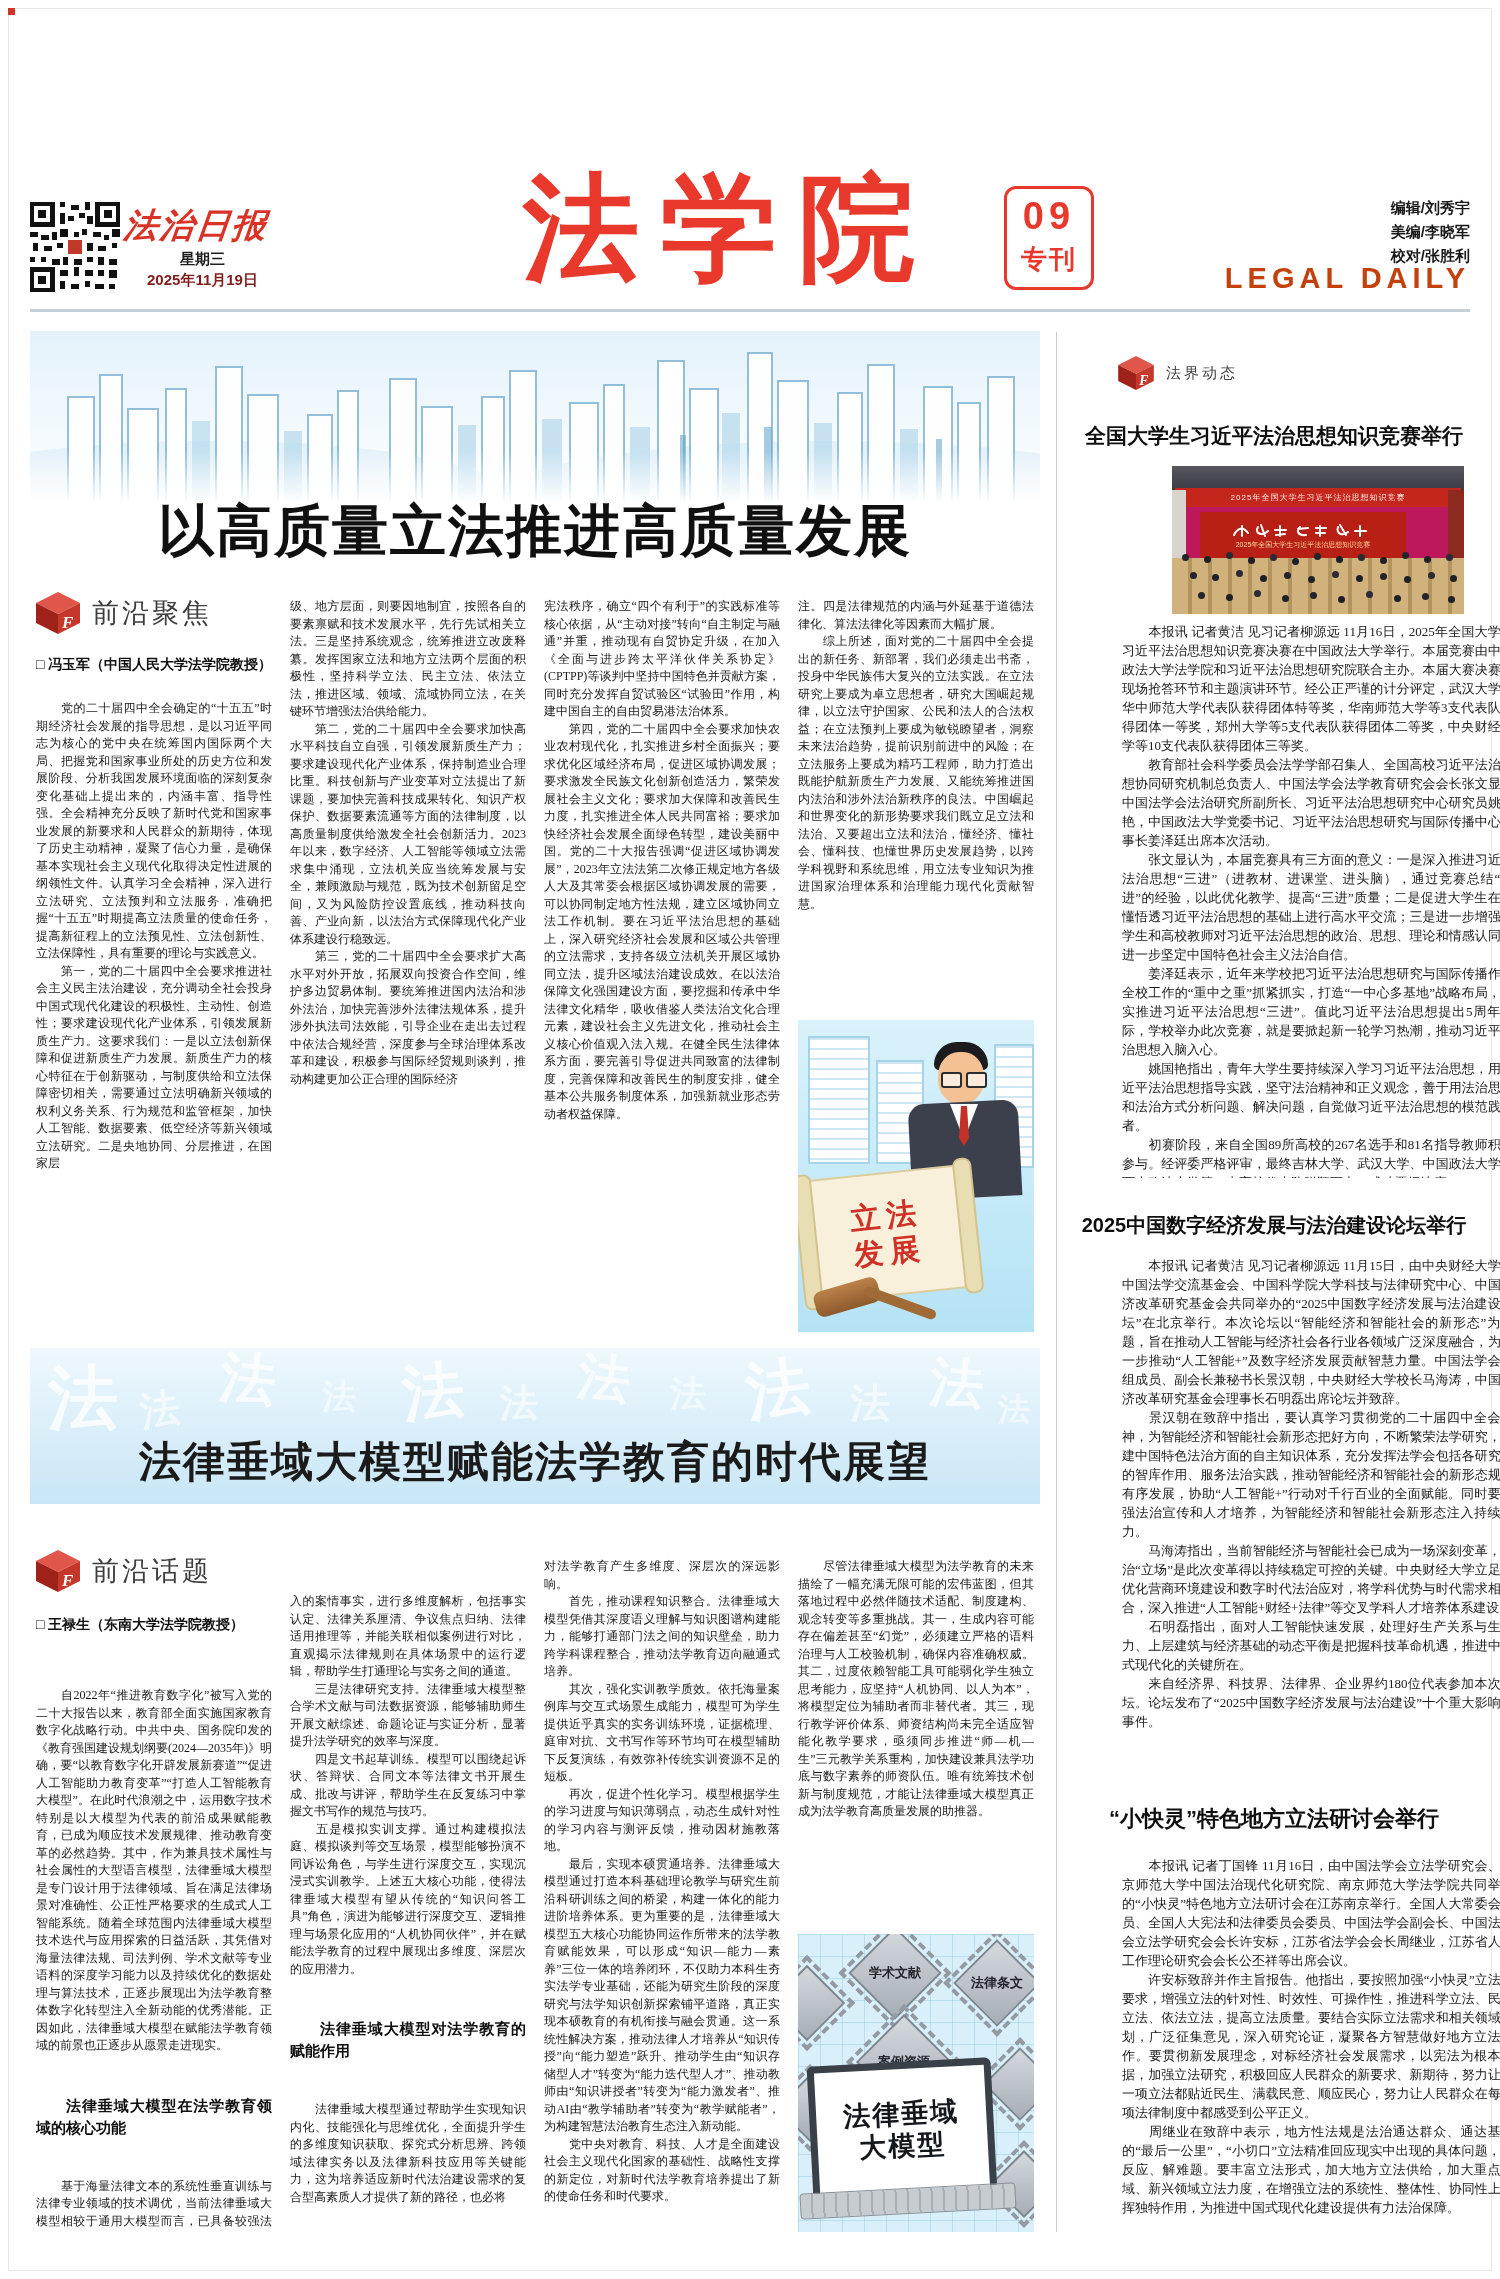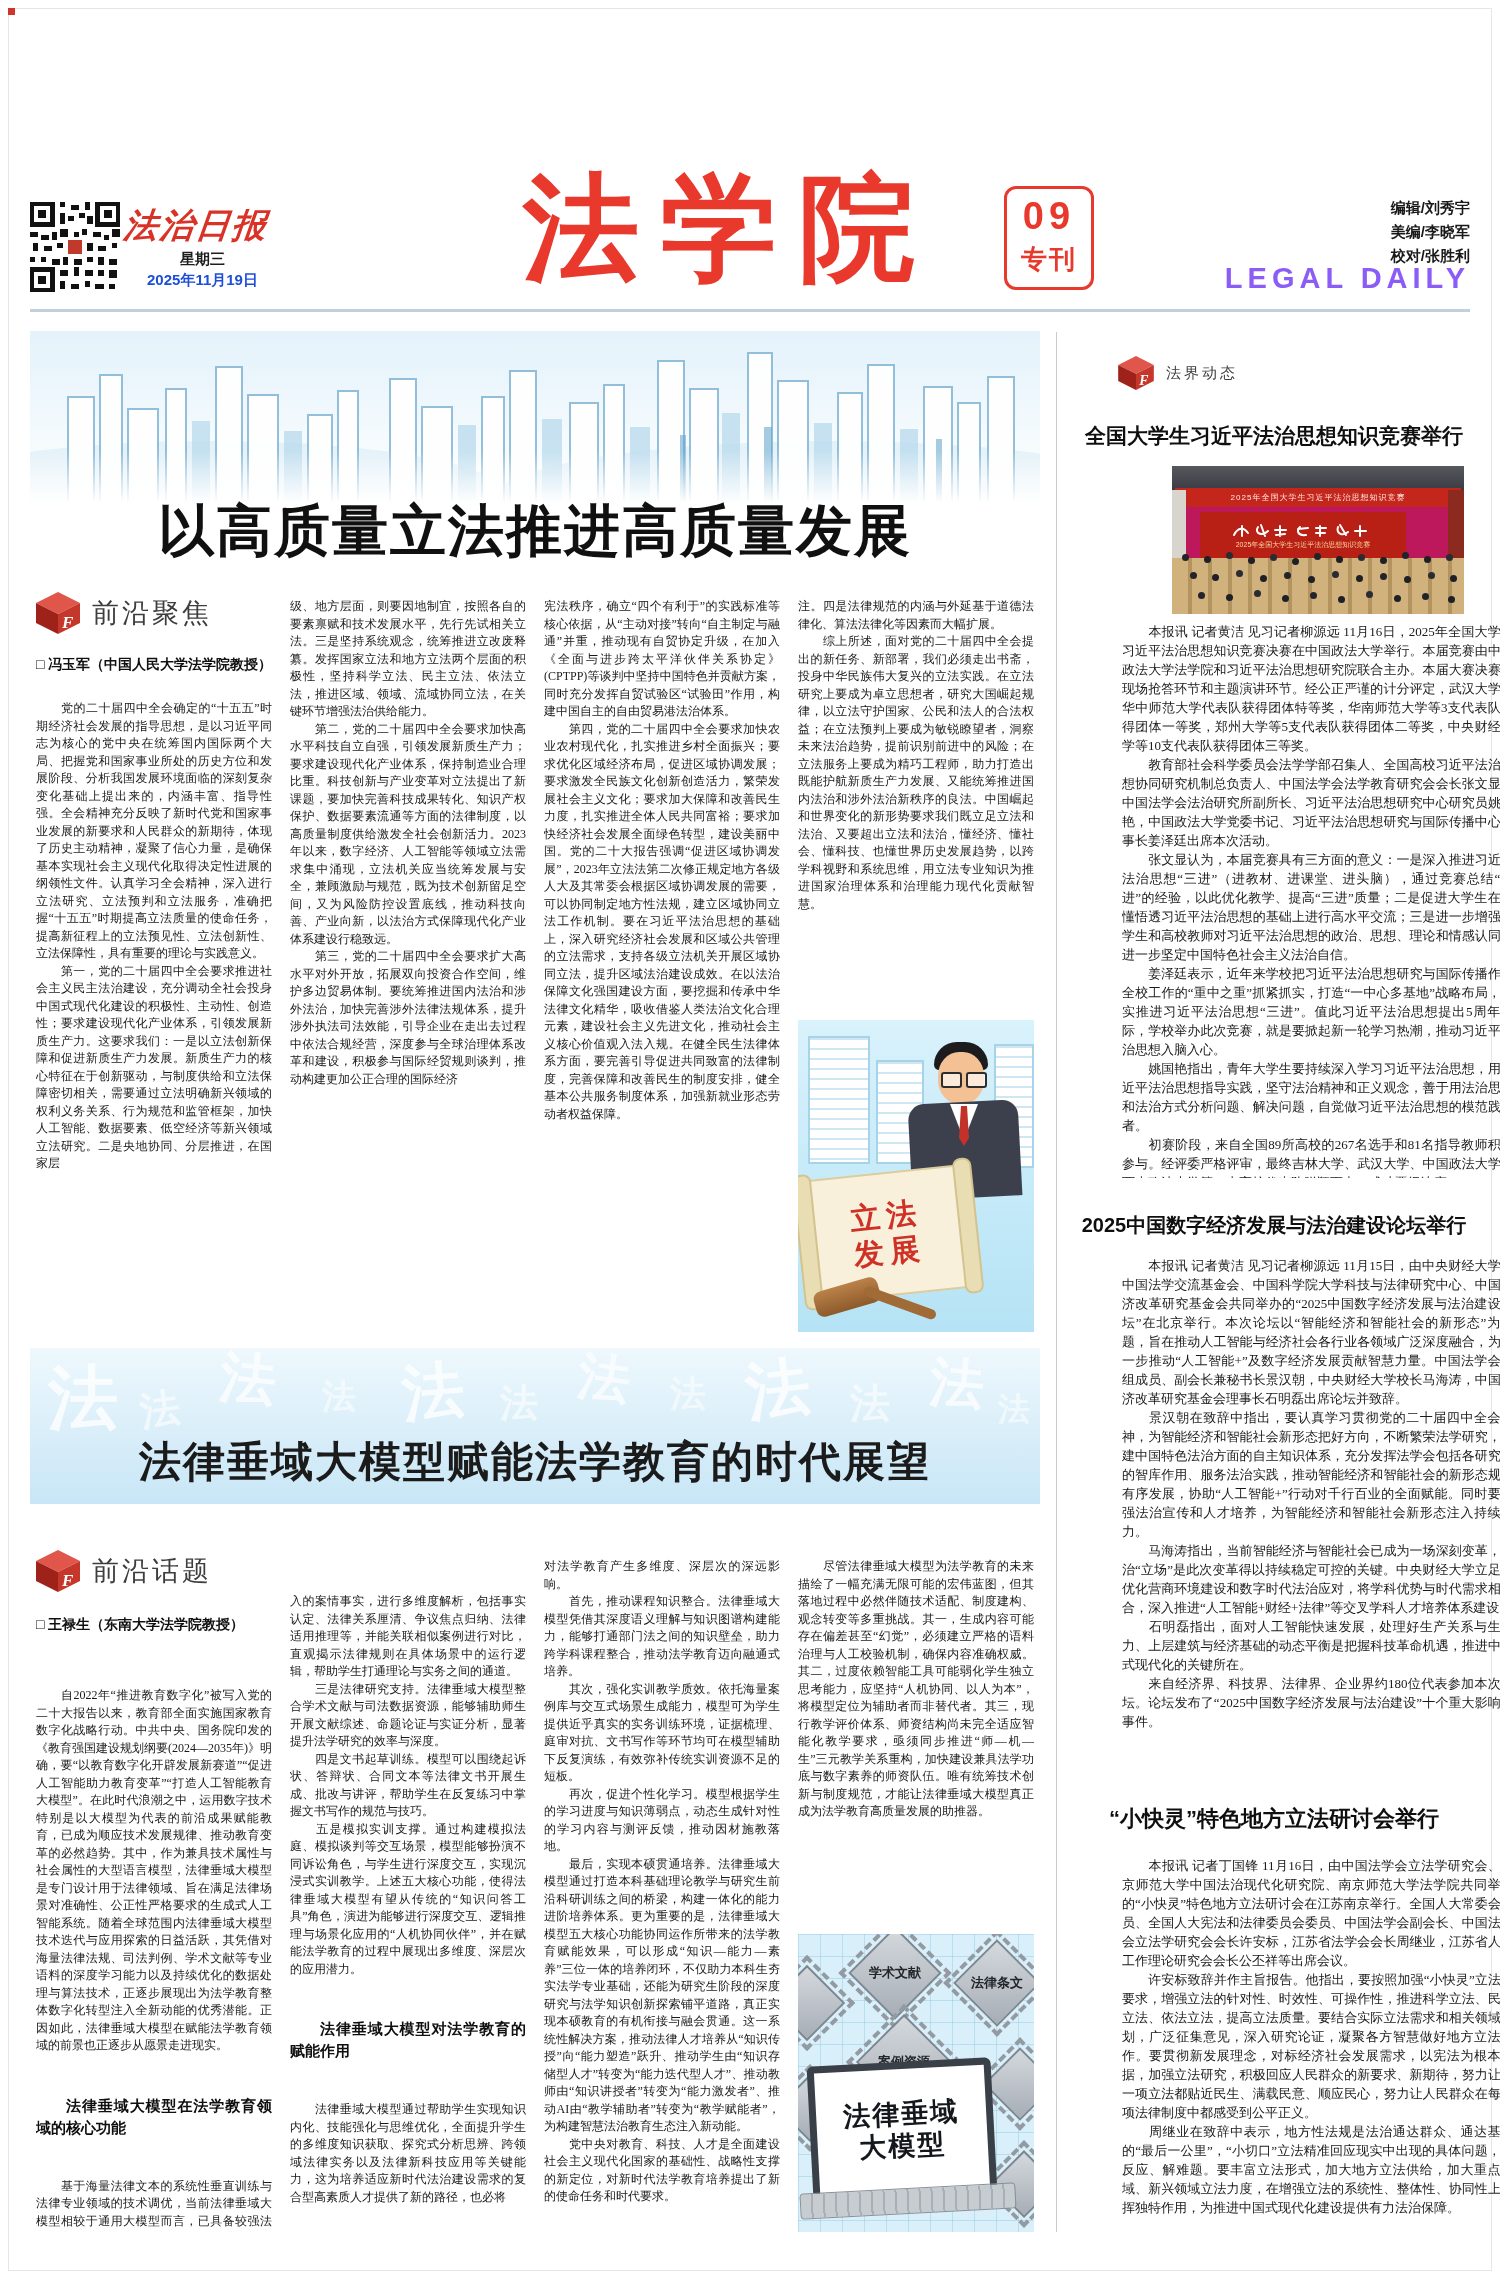--- a/index.html
+++ b/index.html
@@ -7,29 +7,29 @@
         font-family:"Liberation Serif",serif;overflow:hidden;}
   .abs{position:absolute;}
   
   #frame{position:absolute;left:8px;top:8px;right:8px;bottom:8px;border:1px solid #e6e6e6;pointer-events:none;}
   #corner-tick{position:absolute;left:8px;top:8px;width:7px;height:7px;background:#d0342b;}
   
   #qr{left:30px;top:202px;width:90px;height:90px;}
   #masthead-name{left:124px;top:203px;width:160px;font-family:"Liberation Serif",serif;
      font-weight:bold;font-style:italic;font-size:34px;color:#d93226;transform:skewX(-6deg);letter-spacing:2px;white-space:nowrap;}
   #masthead-weekday{left:120px;top:250px;width:165px;text-align:center;font:bold 15px "Liberation Sans",sans-serif;color:#1d1d1d;}
-  #masthead-date{left:120px;top:271px;width:165px;text-align:center;font:bold 15px "Liberation Sans",sans-serif;color:#1d4ed8;}
+  #masthead-date{left:120px;top:271px;width:165px;text-align:center;font:bold 15px "Liberation Sans",sans-serif;color:#7f1d1d;}
   #mega-title{left:470px;top:170px;width:520px;text-align:center;font-family:"Liberation Sans",sans-serif;
      font-weight:900;font-size:116px;line-height:116px;color:#e8392c;letter-spacing:22px;white-space:nowrap;}
   #edition-box{left:1004px;top:186px;width:84px;height:98px;border:3px solid #e8392c;border-radius:12px;
      text-align:center;color:#e8392c;font-family:"Liberation Sans",sans-serif;}
   #edition-box .num{display:block;font-weight:900;font-size:38px;line-height:46px;letter-spacing:5px;margin-top:4px;}
   #edition-box .lbl{display:block;font-weight:700;font-size:26px;line-height:40px;letter-spacing:2px;}
   #editors{right:30px;top:196px;text-align:right;font:bold 15px "Liberation Sans",sans-serif;line-height:24px;color:#191919;}
-  #legal-daily{right:30px;top:262px;font:900 29px "Liberation Sans",sans-serif;letter-spacing:5px;color:#8b5cf6;margin-left:13px;}
+  #legal-daily{right:30px;top:262px;font:900 29px "Liberation Sans",sans-serif;letter-spacing:5px;color:#c2410c;margin-left:13px;}
   #header-rule{left:30px;top:309px;width:1440px;height:3px;background:#c3d0d9;}
   
   .flabel{position:absolute;display:flex;align-items:center;gap:12px;}
   .flabel .txt{font-family:"Liberation Sans",sans-serif;color:#3d3d3d;letter-spacing:3px;}
   .byline{position:absolute;font:bold 14px "Liberation Serif",serif;color:#101010;}
   
   #banner1{left:30px;top:331px;width:1010px;height:172px;overflow:hidden;}
   #headline1{left:35px;top:500px;width:1000px;text-align:center;
      font:900 56px/62px "Liberation Sans",sans-serif;color:#101010;letter-spacing:2px;}
   #label1{left:36px;top:592px;} #label1 .txt{font-size:27px;}

